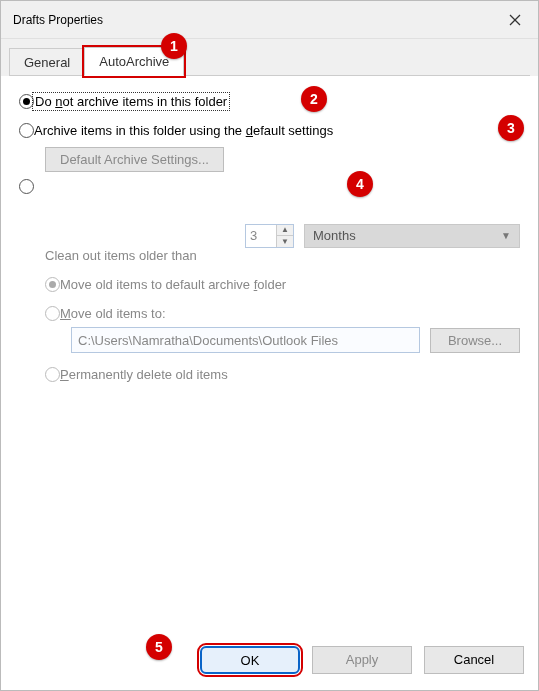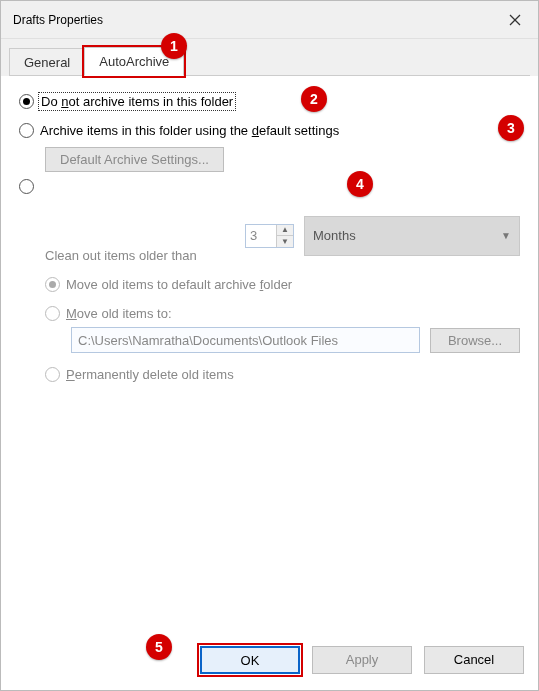--- a/index.html
+++ b/index.html
@@ -31,21 +31,21 @@
     background: #fff; border-bottom: 1px solid #fff; z-index: 3;
   }
   .tab.highlight {
     outline: 2px solid #d40000; outline-offset: 0;
   }
   .tab-content {
     flex: 1; background: #fff; border-top: 1px solid #ccc; margin: 0 8px 0 8px;
     padding: 18px 10px 10px 10px; position: relative; top: -1px;
   }
   .radio-row {
-    display: flex; align-items: center; margin-bottom: 14px; gap: 6px;
+    display: flex; align-items: center; margin-bottom: 14px; 
     position: relative;
   }
   .radio {
     width: 15px; height: 15px; border: 1px solid #555; border-radius: 50%;
     display: inline-flex; align-items: center; justify-content: center; flex-shrink: 0;
     background: #fff;
   }
   .radio.disabled { border-color: #bbb; }
   .radio.selected::after {
     content: ""; width: 7px; height: 7px; background: #000; border-radius: 50%;
@@ -58,40 +58,40 @@
   .sub-block { margin-left: 26px; margin-bottom: 12px; }
   .btn {
     padding: 4px 14px; border: 1px solid #bdbdbd; background: #e8e8e8;
     color: #777; min-width: 90px; text-align: center; cursor: default;
   }
   .btn.disabled { color: #8a8a8a; background: #e6e6e6; }
   .btn.primary {
     border: 2px solid #0a64c8; background: #e6f0fb; color: #000; cursor: pointer;
   }
   .btn.normal { color: #000; cursor: pointer; background: #e8e8e8; }
-  .btn.highlight { outline: 2px solid #d40000; outline-offset: 1px; }
+  .btn.highlight { outline: 2px solid #d40000; outline-offset: 1px; border-radius: 6px; }
   .clean-row {
     display: flex; align-items: center; gap: 10px; margin-bottom: 14px;
   }
   .clean-label { color: #888; width: 190px; margin-top: 40px; }
   .spinner {
     display: flex; align-items: stretch; border: 1px solid #b5c8e0; background: #fff;
     height: 24px;
   }
   .spinner input {
     width: 30px; border: none; padding: 0 4px; color: #888; background: #fff; font-size: 13px;
   }
   .spinner .arrows { display: flex; flex-direction: column; border-left: 1px solid #ccc; }
   .spinner .arrow {
     width: 16px; flex: 1; display: flex; align-items: center; justify-content: center;
     background: #f0f0f0; font-size: 8px; color: #666; border-bottom: 1px solid #ccc;
   }
   .spinner .arrow:last-child { border-bottom: none; }
   .select {
-    flex: 1; height: 40px; background: #d9d9d9; border: 1px solid #c8c8c8;
+    flex: 1; height: 24px; background: #d9d9d9; border: 1px solid #c8c8c8;
     display: flex; align-items: center; justify-content: space-between; padding: 0 8px;
     color: #555;
   }
   .select .chev { font-size: 10px; color: #777; }
   .path-row { display: flex; align-items: center; gap: 10px; margin: 6px 0 14px 26px; }
   .path-input {
     flex: 1; height: 26px; border: 1px solid #b5c8e0; background: #fafcff;
     padding: 0 6px; color: #888; display: flex; align-items: center; overflow: hidden;
   }
   .button-row {

